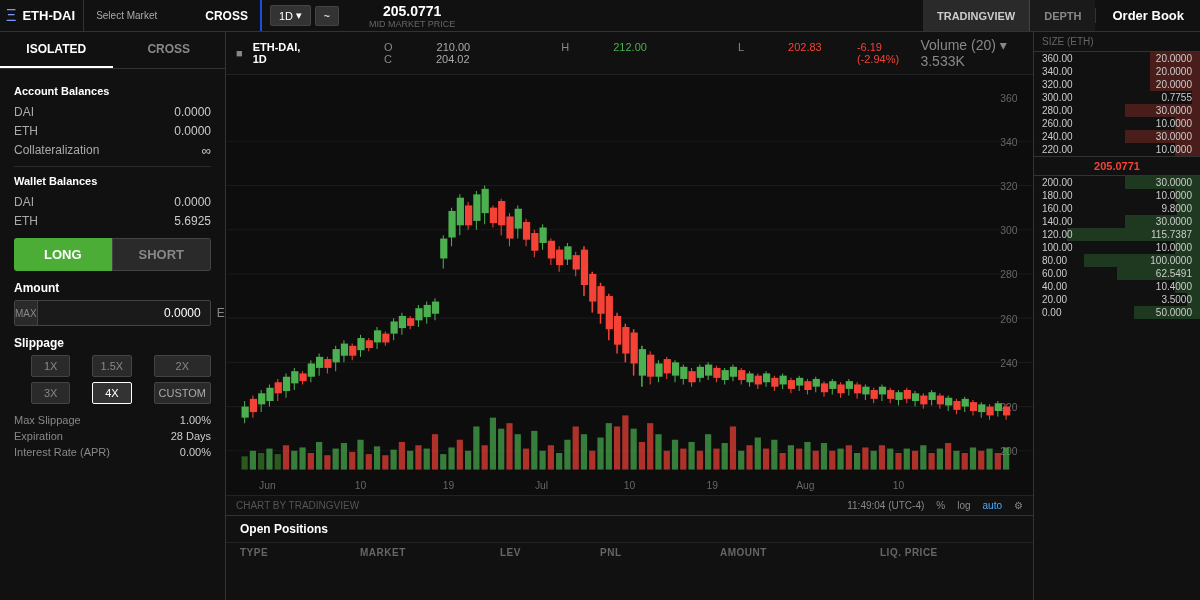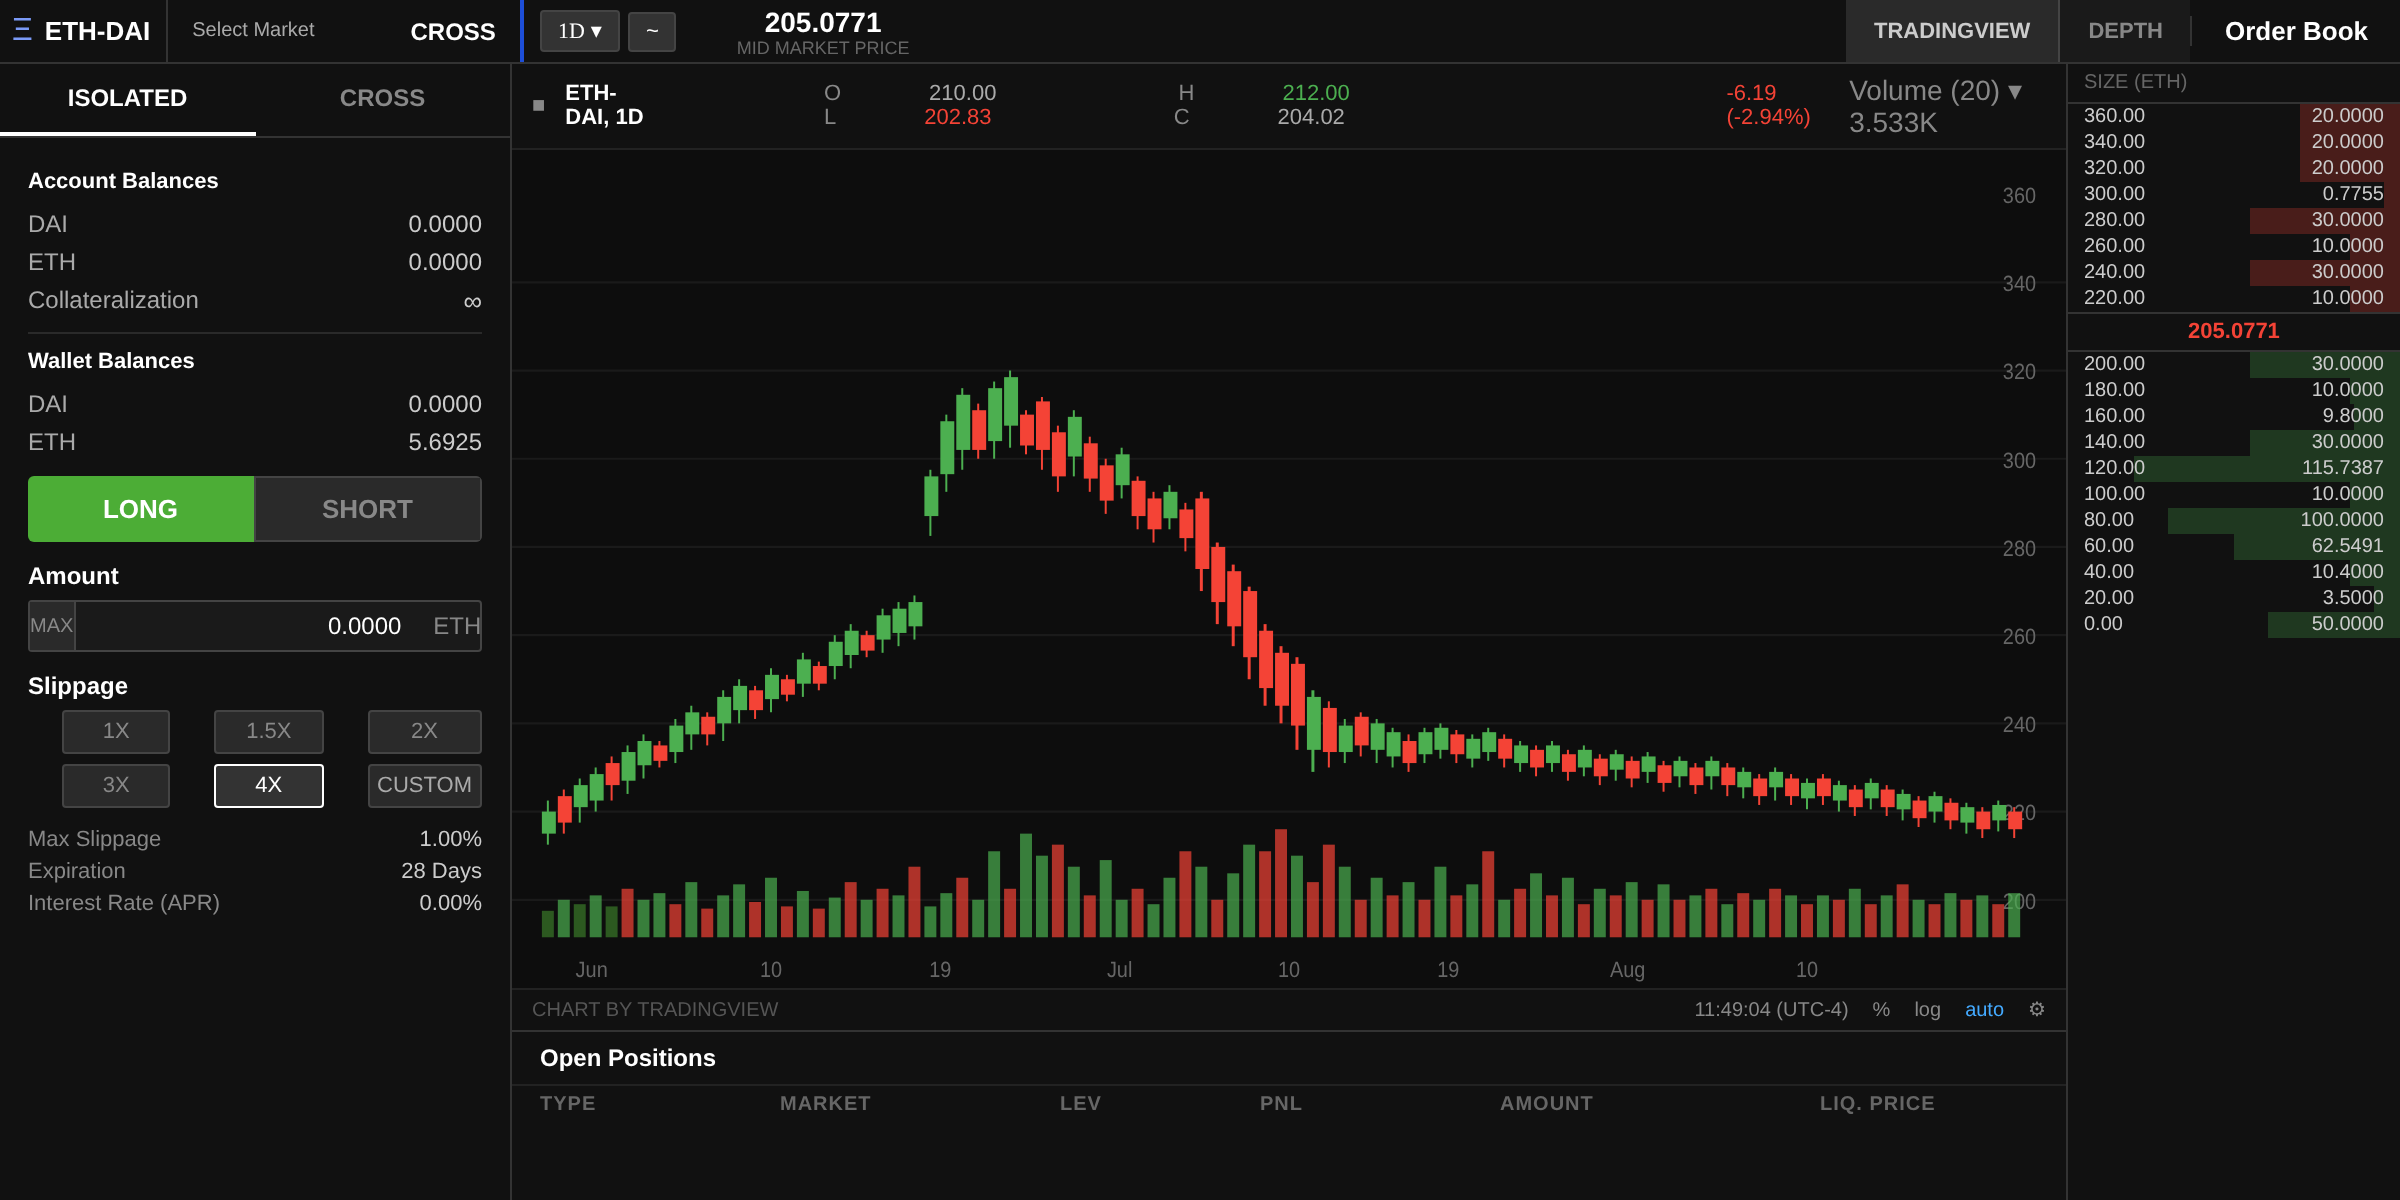--- a/index.html
+++ b/index.html
@@ -52,21 +52,20 @@
       margin-left: 8px;
       background: #333;
       border: 1px solid #444;
       color: #fff;
       cursor: pointer;
       font-size: 11px;
       border-radius: 2px;
       display: flex;
       align-items: center;
       gap: 3px;
-      font-family: Liberation Serif, serif;
     }
     .chart-type-btn {
       padding: 3px 8px;
       margin-left: 4px;
       background: #333;
       border: 1px solid #444;
       color: #fff;
       cursor: pointer;
       font-size: 11px;
       border-radius: 2px;
@@ -113,21 +112,21 @@
 
     
     .main {
       display: flex;
       flex: 1;
       overflow: hidden;
     }
 
     
     .sidebar {
-      width: 256px;
+      width: 226px;
       background: #111;
       border-right: 1px solid #333;
       display: flex;
       flex-direction: column;
       flex-shrink: 0;
     }
     .tabs {
       display: flex;
       border-bottom: 1px solid #333;
     }

